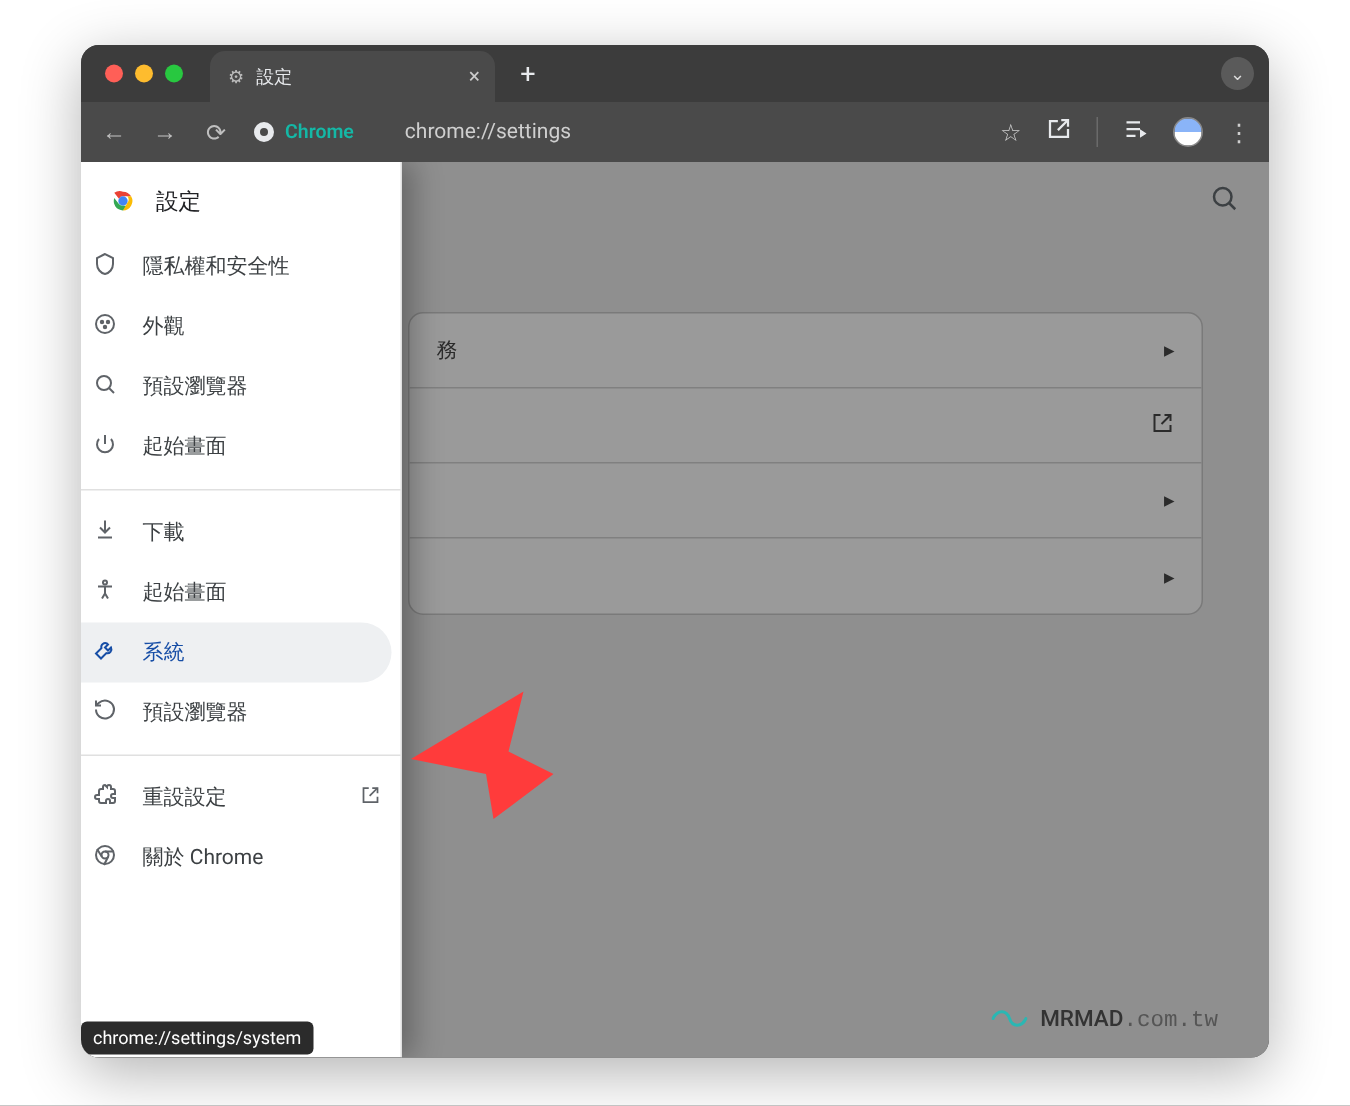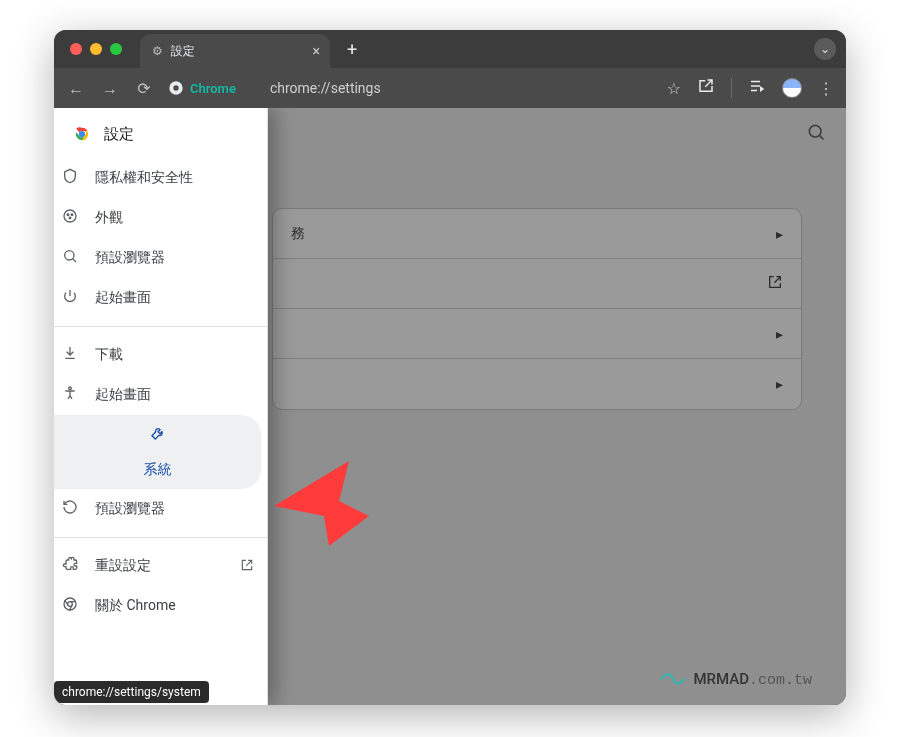--- a/index.html
+++ b/index.html
@@ -184,21 +184,20 @@
     padding: 10px 7px;
     color:#3c4043;
     cursor:pointer;
     border-radius: 0 20px 20px 0;
     margin-right: 6px;
   }
   .sb-item.selected {
     background:#eef0f2;
     color:#174ea6;
     font-weight:500;
-    flex-direction:column;
   }
   .sb-item .ic { width:18px; text-align:center; color:#5f6368; font-size:15px; }
   .sb-item.selected .ic { color:#174ea6; }
   .sb-sep {
     height:1px;background:#e0e0e0;margin:8px 0;
   }
   .sb-item .ext { margin-left:auto; color:#5f6368; font-size:13px; }
 
   
   .tooltip {

